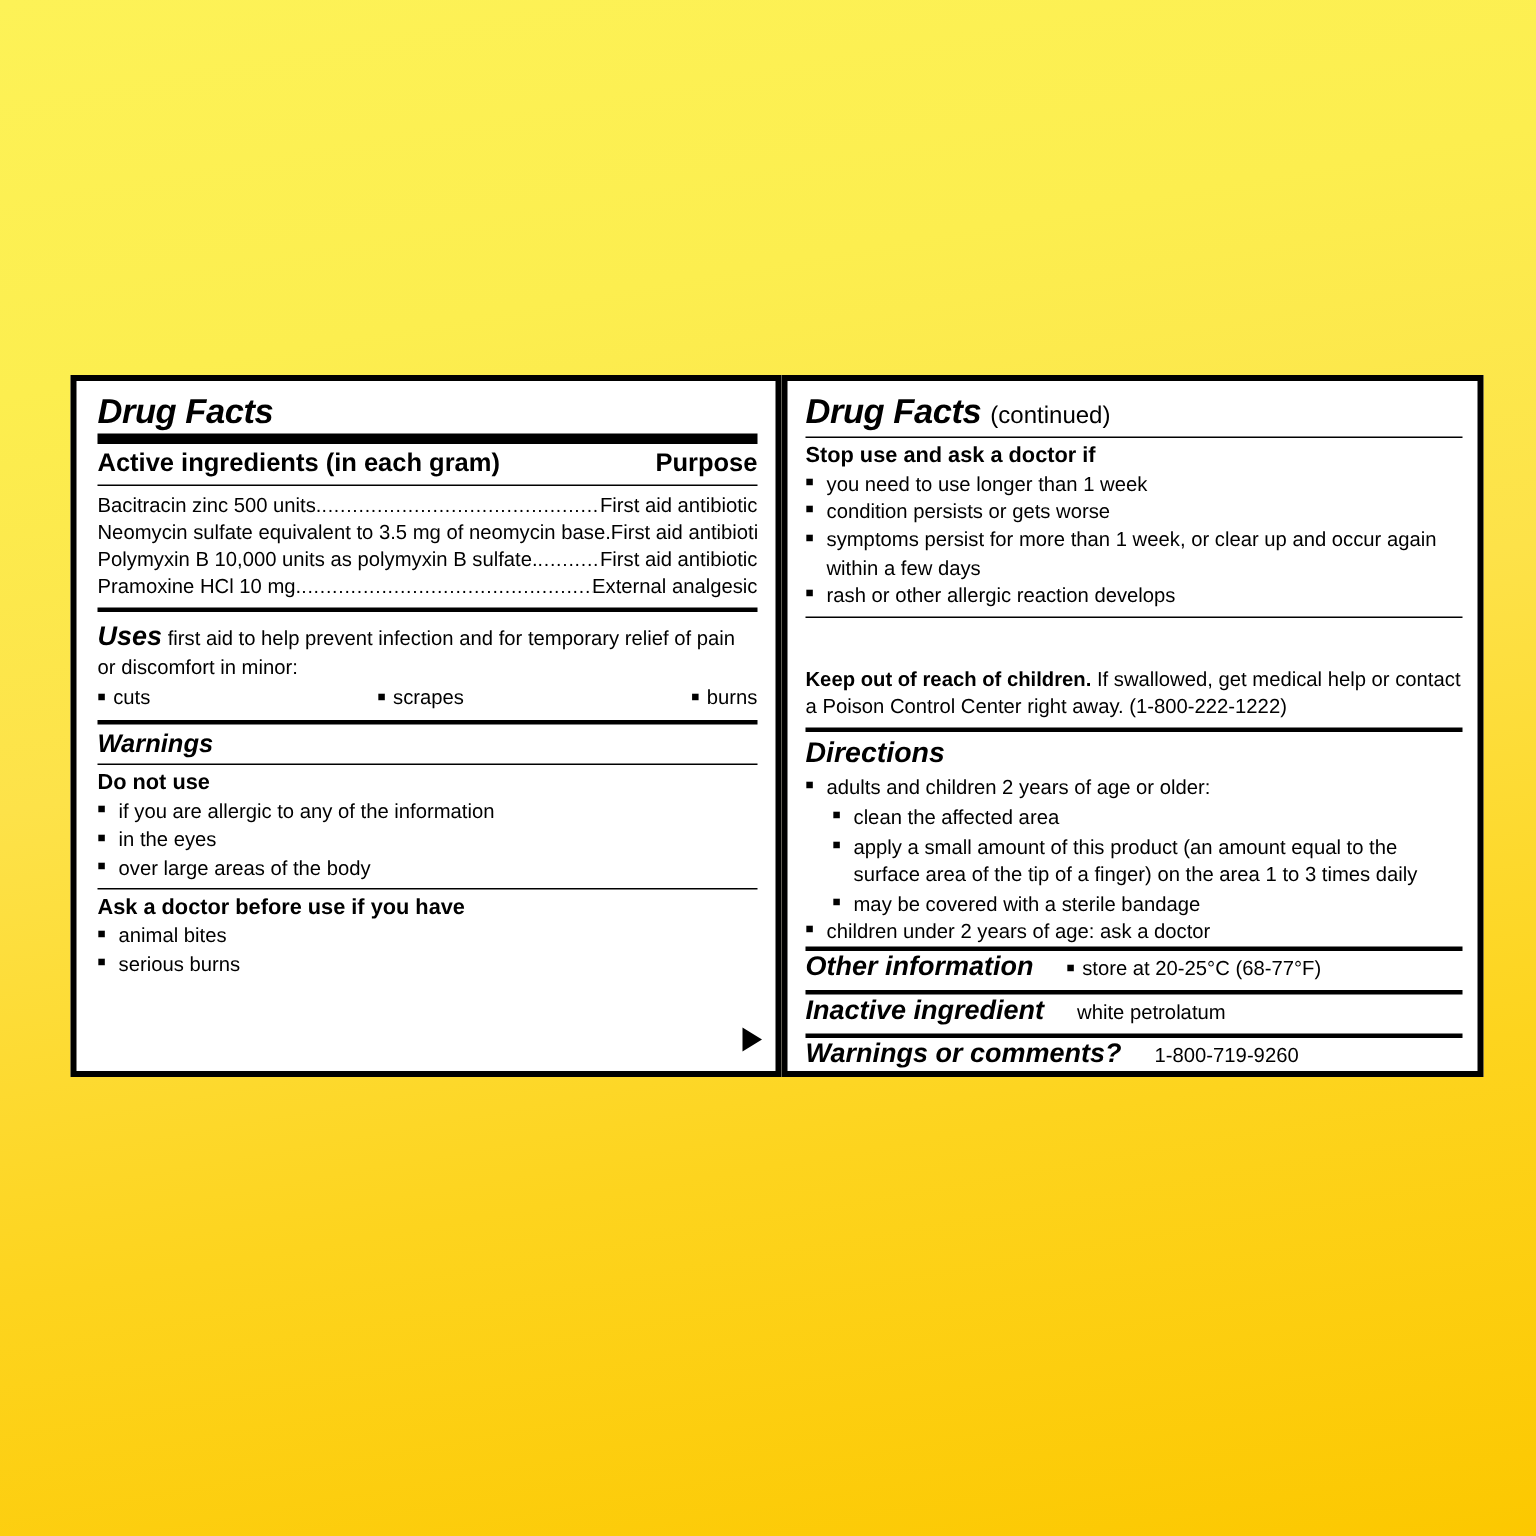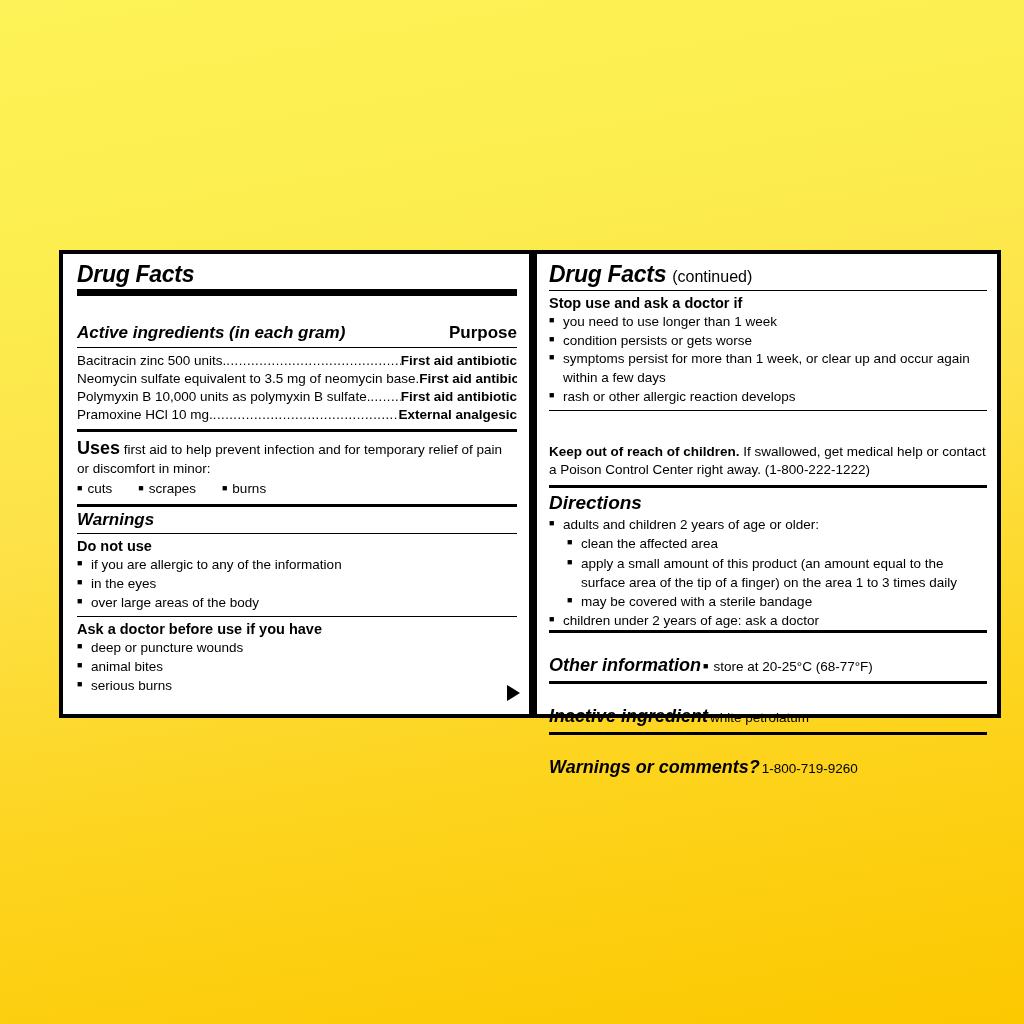--- a/index.html
+++ b/index.html
@@ -8,21 +8,21 @@
   }
   body {
     width: 1024px;
     height: 1024px;
     overflow: hidden;
     font-family: "Liberation Sans", sans-serif;
     background: linear-gradient(170deg, #fdf257 0%, #fcee4f 22%, #fde249 45%, #fdd41e 72%, #fcc800 100%);
   }
   .stage {
     position: absolute;
-    left: 59px;
+    left: 47px;
     top: 250px;
     width: 942px;
     height: 468px;
     display: flex;
     gap: 0;
   }
   .panel {
     background: #ffffff;
     border: 4px solid #000;
     box-sizing: border-box;
@@ -66,57 +66,57 @@
     margin: 4px 0 4px 0;
   }
   .ai-head {
     display: flex;
     justify-content: space-between;
     align-items: baseline;
     font-weight: bold;
     font-size: 17px;
   }
   .ai-head .left-t {
-    font-style: italic;
-    margin-top: 24px;
   }
   .ai-head .right-t {
     font-style: normal;
   }
   .ing-line {
     font-size: 13.5px;
     line-height: 1.33;
     white-space: nowrap;
     overflow: hidden;
     display: flex;
     align-items: baseline;
   }
   .ing-line .nm { flex: 0 0 auto; }
   .ing-line .dots {
     flex: 1 1 auto;
     overflow: hidden;
     letter-spacing: 0.5px;
     white-space: nowrap;
     font-size: 13px;
   }
-  .ing-line .pp { flex: 0 0 auto; font-weight: bold; }
+  .ing-line .pp { flex: 0 0 auto; }
 
   .sec-title-inline {
     font-size: 18px;
     font-weight: bold;
+    font-style: italic;
   }
   .uses-block {
     font-size: 13.5px;
     line-height: 1.35;
   }
   .bullets-inline {
     display: flex;
     gap: 26px;
     margin-top: 2px;
     font-size: 13.5px;
+    justify-content: space-between;
   }
   .b::before {
     content: "\25A0";
     font-size: 9px;
     vertical-align: 2px;
     margin-right: 5px;
   }
   ul.bl {
     list-style: none;
     margin: 2px 0 0 0;
@@ -181,22 +181,22 @@
   .dir-title {
     font-size: 19px;
     font-weight: bold;
     font-style: italic;
     margin-bottom: 1px;
   }
   .boxrow {
     border-top: 3px solid #000;
     display: flex;
     align-items: baseline;
-    padding: 22px 0 5px 0;
-    gap: 2px;
+    padding: 0 0 5px 0;
+    gap: 22px;
   }
   .boxrow .t {
     font-size: 18px;
     font-weight: bold;
     font-style: italic;
     white-space: nowrap;
   }
   .boxrow .v {
     font-size: 13.5px;
   }
@@ -265,21 +265,20 @@
     <ul class="bl">
       <li>if you are allergic to any of the information</li>
       <li>in the eyes</li>
       <li>over large areas of the body</li>
     </ul>
 
     <div class="rule-thin"></div>
 
     <div class="sub-head">Ask a doctor before use if you have</div>
     <ul class="bl">
-      <li>deep or puncture wounds</li>
       <li>animal bites</li>
       <li>serious burns</li>
     </ul>
 
     <div class="arrow"></div>
   </div>
 
   <div class="panel right">
     <div class="df-title">
       <span>Drug Facts</span>

